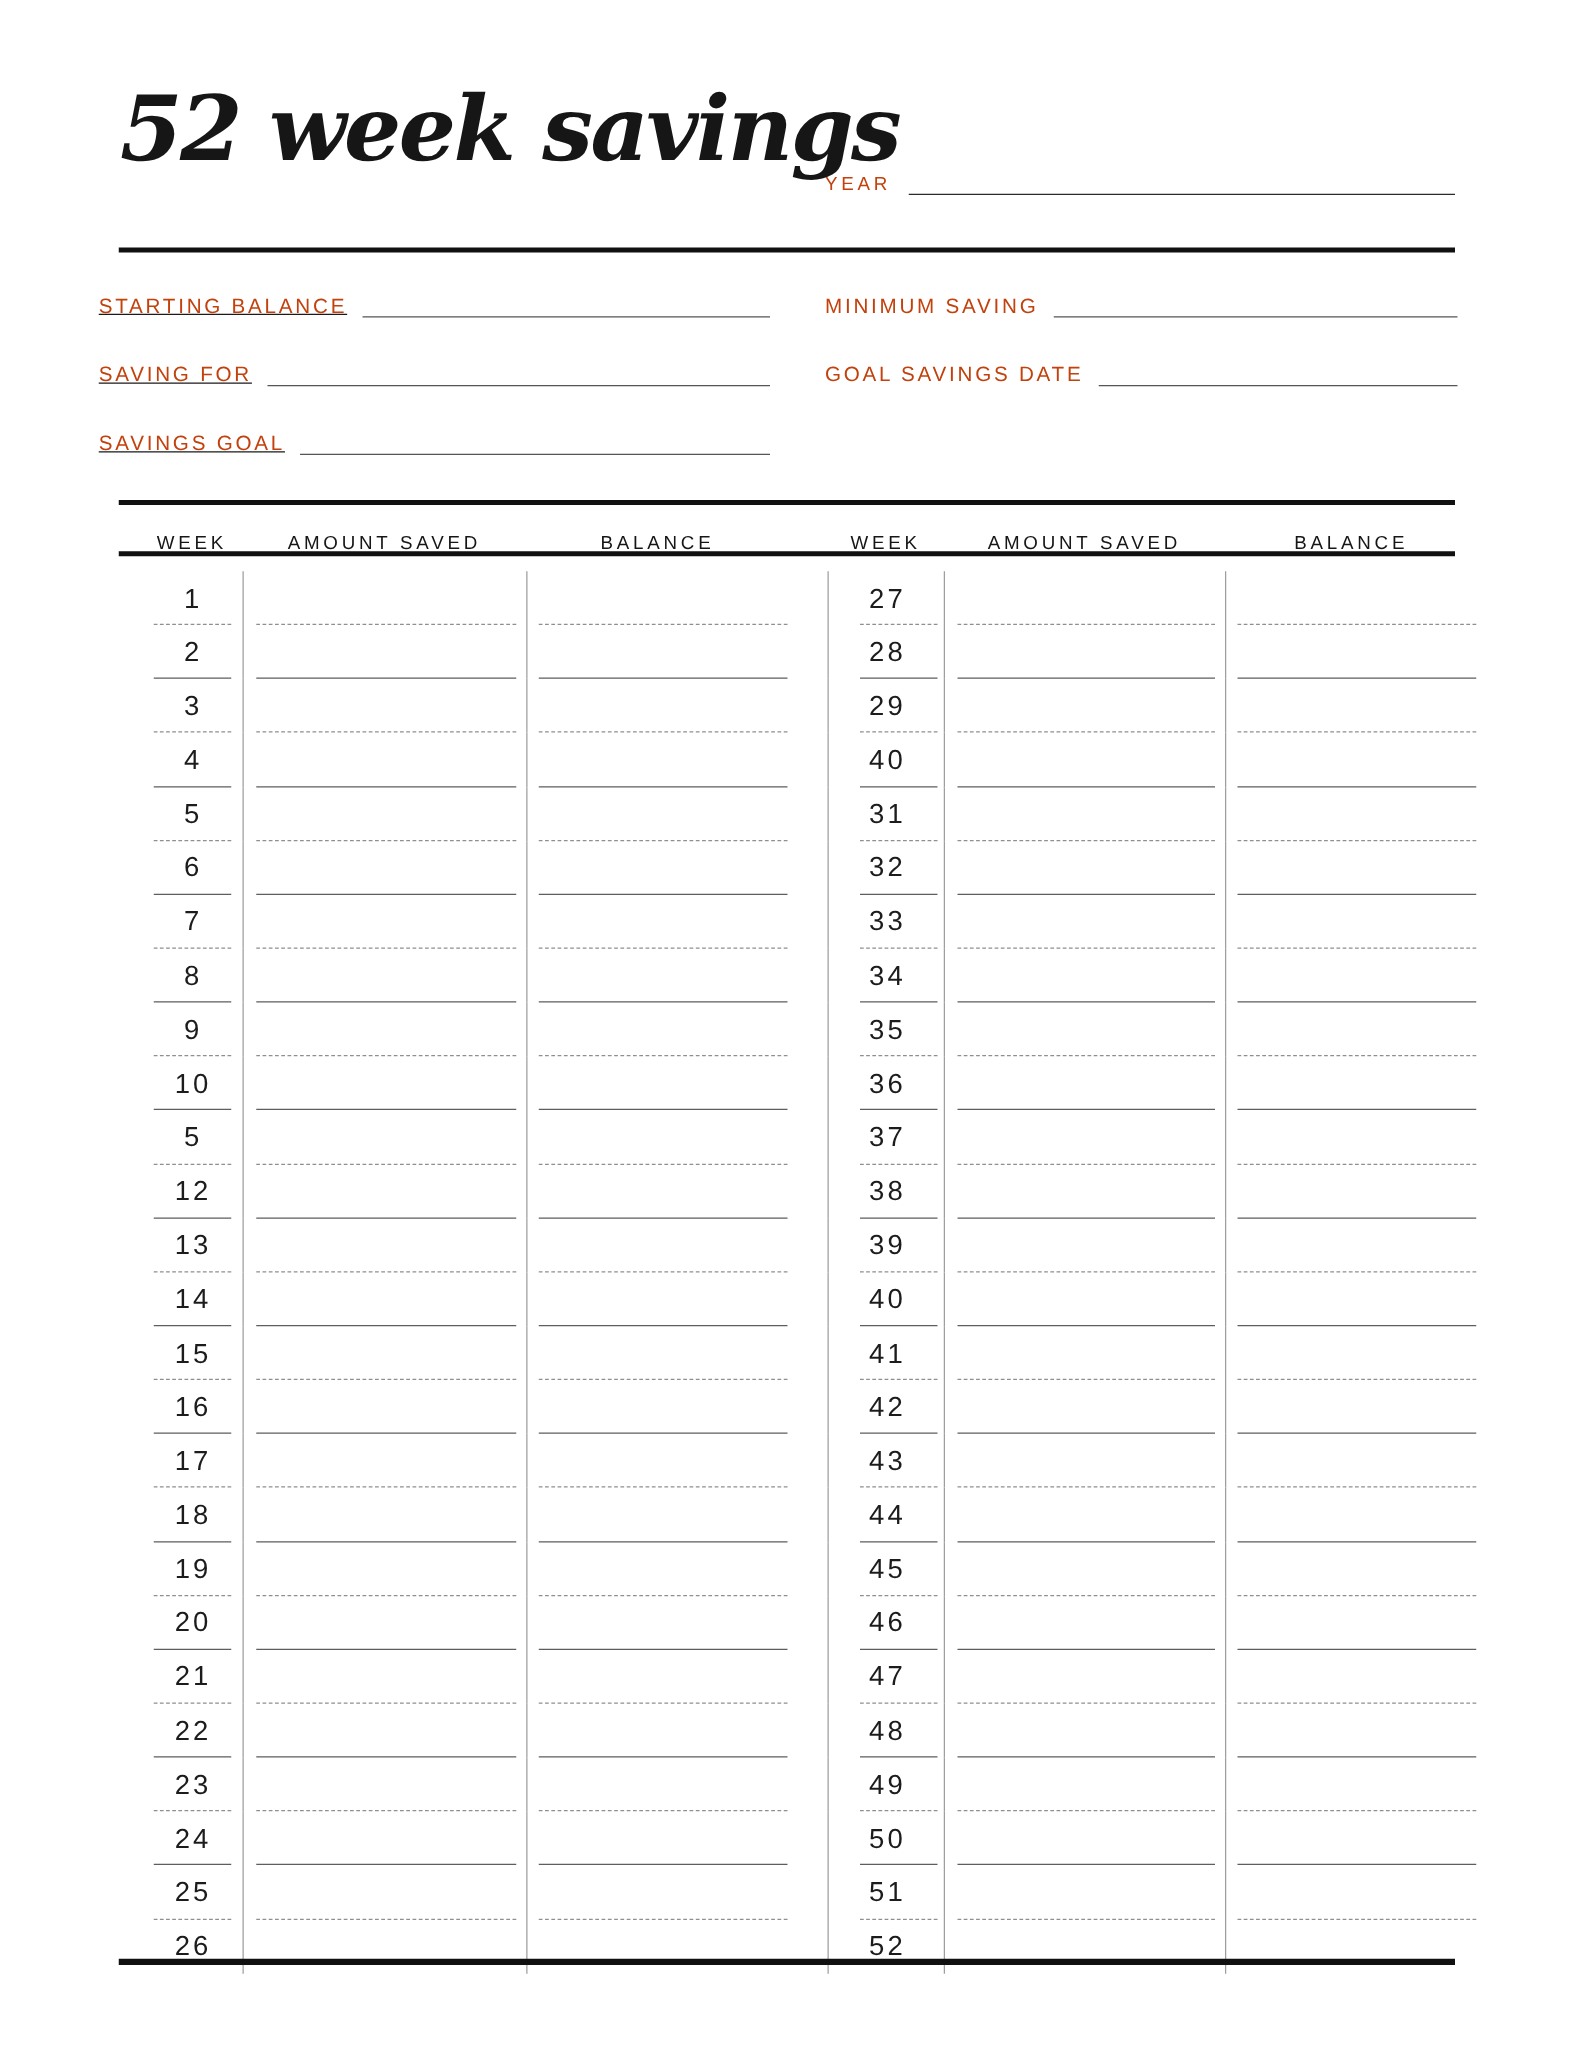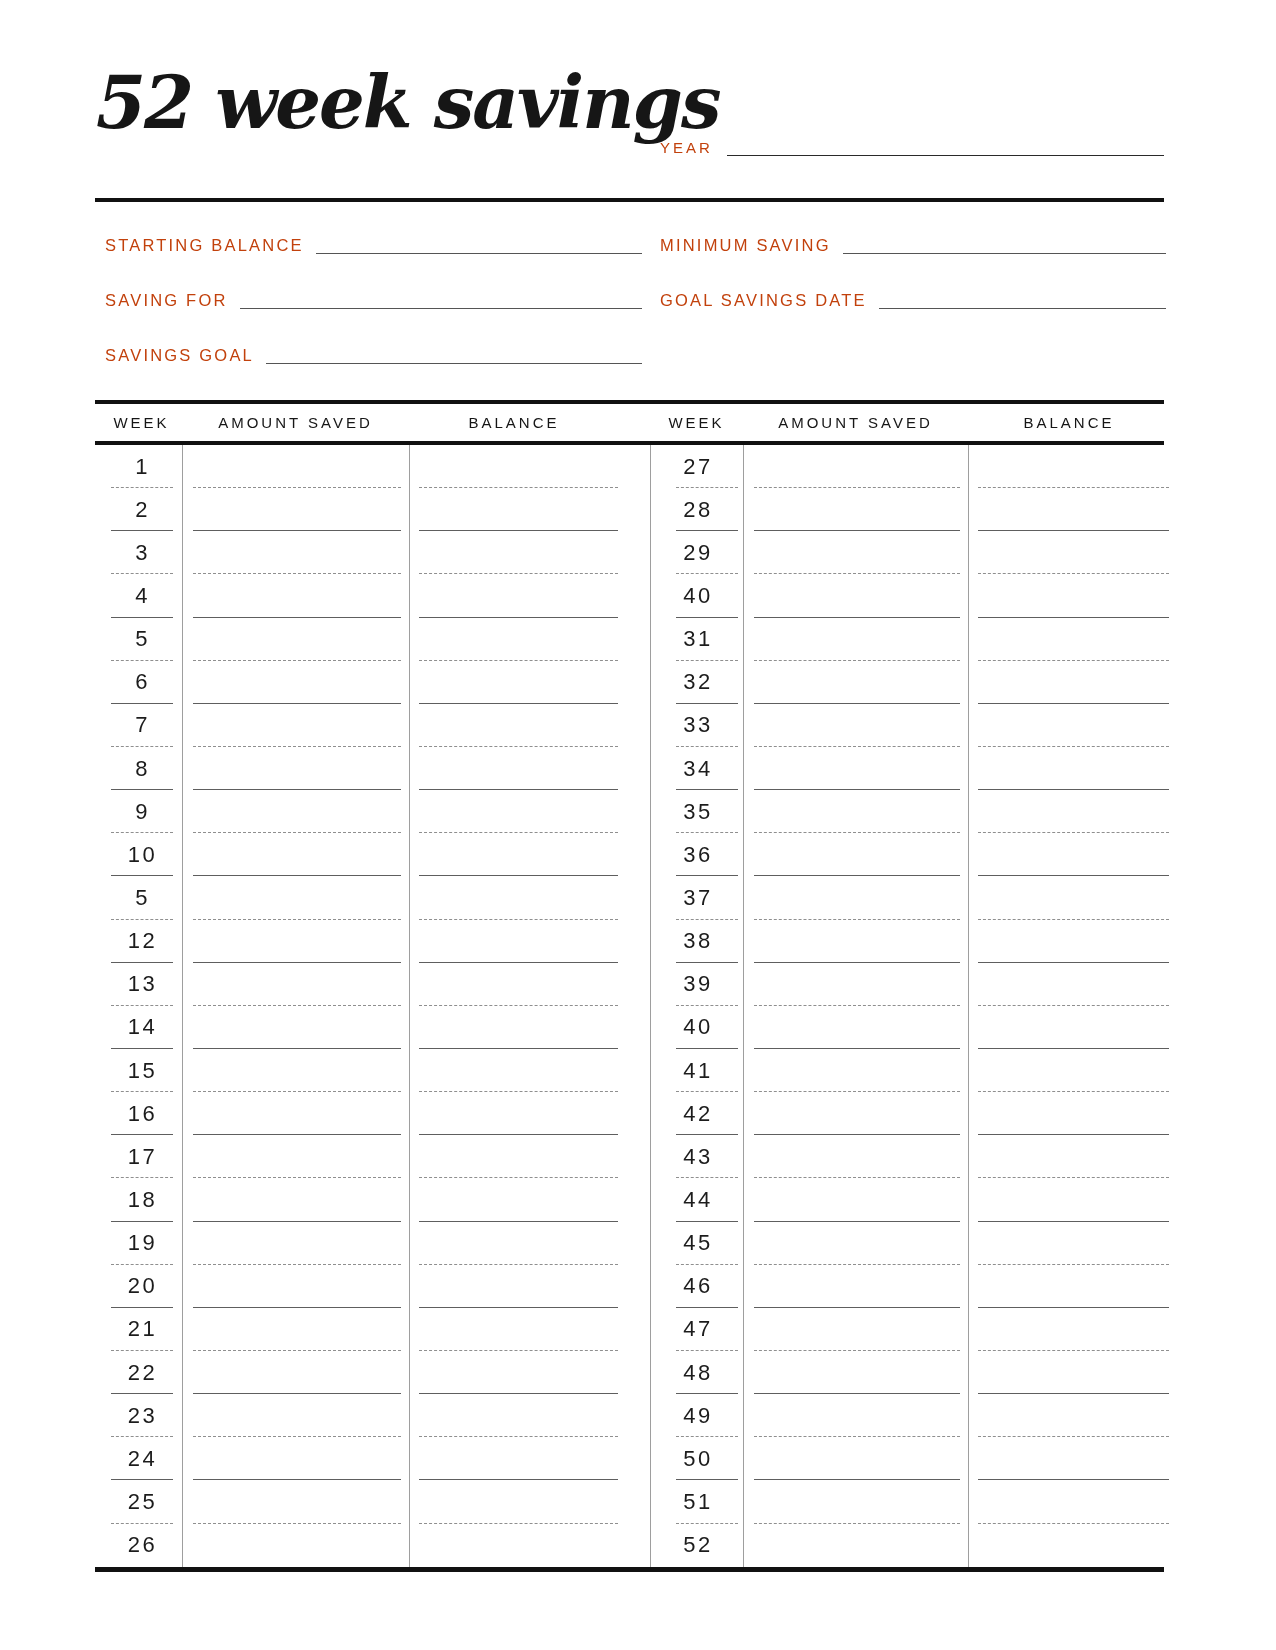--- a/index.html
+++ b/index.html
@@ -29,34 +29,34 @@
     white-space:nowrap;line-height:1.1;
   }
   .year-field .fline{margin-left:14px;border-bottom:1.6px solid #2a2a2a;}
   .fline{flex:1;height:1px;}
   .rule{
     position:absolute;left:95px;width:1069px;height:4px;background:#111;
   }
   .rule-top{top:198px;}
   
   .fields-col{position:absolute;top:222px;}
-  .fields-left{left:105px;width:537px;}
+  .fields-left{left:79px;width:537px;text-decoration:underline;}
   .fields-right{left:660px;width:506px;}
   .field{
     display:flex;align-items:flex-end;
     height:55px;padding-bottom:23px;box-sizing:border-box;
   }
   .field .flabel{font-size:16.5px;letter-spacing:2.2px;}
   .field .fline{margin-left:12px;border-bottom:1.5px solid #555;}
   
   .tbl-rule{position:absolute;left:95px;width:1069px;background:#111;}
   .tbl-top{top:400px;height:4px;}
   .tbl-mid{top:441px;height:4px;}
   .tbl-bottom{top:1567px;height:5px;}
-  .halves{position:absolute;left:101px;width:1069px;display:flex;}
+  .halves{position:absolute;left:113px;width:1069px;display:flex;margin-top:12px;}
   .half-l{width:518px;}
   .half-r{width:520px;margin-left:31px;}
   .head-row{top:404px;height:37px;}
   .head-grid{display:grid;height:37px;align-items:center;}
   .grid-l{grid-template-columns:81px 227px 210px;}
   .grid-r{grid-template-columns:93px 225px 202px;}
   .hcell{
     text-align:center;font-size:15px;letter-spacing:3px;
     color:#161616;white-space:nowrap;
   }

